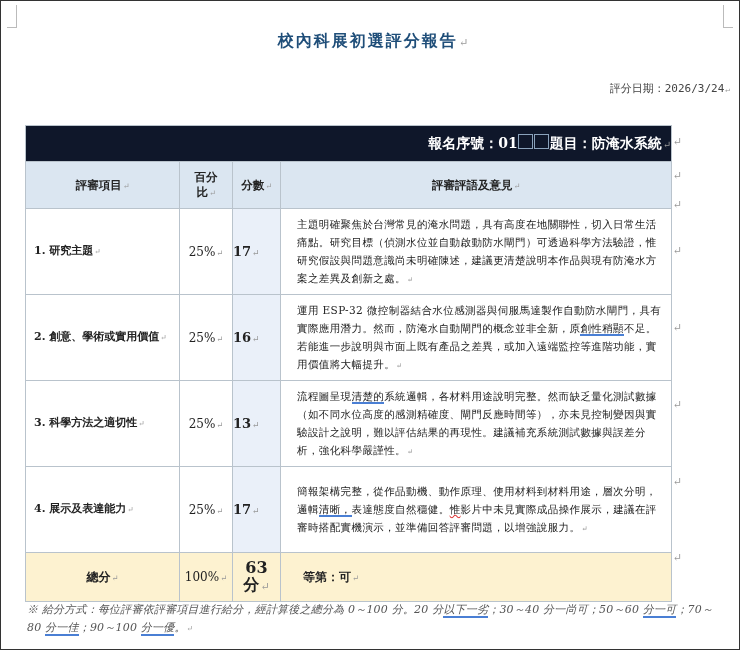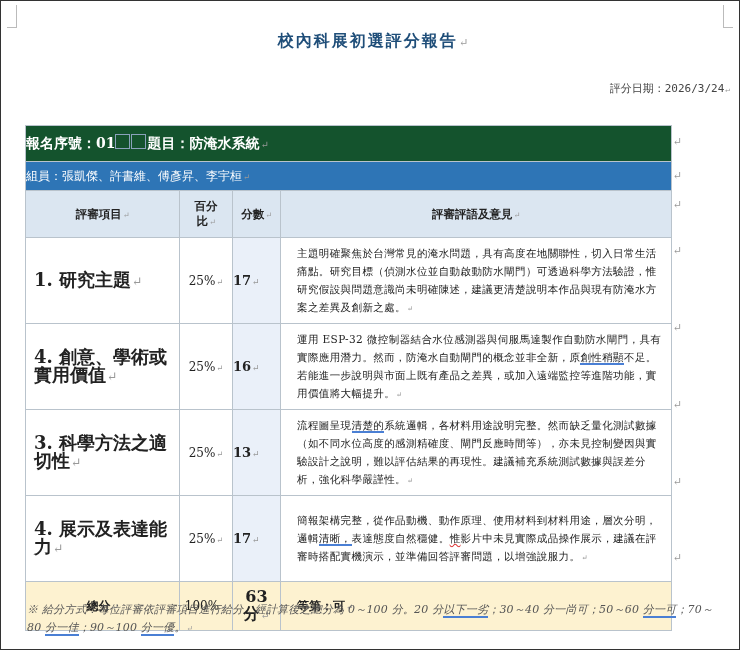--- a/index.html
+++ b/index.html
@@ -27,33 +27,33 @@
     font-size: 11px; color: #444; font-family: "DejaVu Sans Mono", "Liberation Mono", monospace;
   }
 
   table.score {
     position: absolute; left: 24px; top: 124px; width: 646px;
     border-collapse: collapse; table-layout: fixed;
     font-size: 11.5px;
   }
   table.score td { border: 1px solid #b9c3cc; padding: 0; vertical-align: middle; }
 
-  .row-head td { background: #14532d; color: #fff; height: 35px; text-align: left; font-weight: bold; font-size: 14px; border-color: #1f4e79; }
+  .row-head td { background: #0f172a; color: #fff; height: 35px; text-align: right; font-weight: bold; font-size: 14px; border-color: #1f4e79; }
   .row-members td { background: #2e75b6; color: #fff; height: 28px; text-align: left; padding-left: 10px; font-size: 12px; border-color: #2e75b6; }
   .row-cols td { background: #dbe6f1; height: 46px; text-align: center; font-weight: bold; font-size: 11.5px; border-color: #9fb3c8; }
   .row-item td { height: 77px; background: #fff; }
-  .row-item td.item { font-weight: bold; font-size: 18px; padding-left: 8px; line-height: 18px; }
+  .row-item td.item { font-weight: bold; font-size: 11px; padding-left: 8px; line-height: 18px; }
   .row-item td.pct { text-align: center; font-size: 12px; }
   .row-item td.pts { text-align: left; font-size: 13px; font-weight: bold; background: #eaf0f9; }
   .row-item td.cmt { font-size: 10.5px; line-height: 18px; padding: 4px 8px 4px 16px; letter-spacing: 0.4px; color: #222; }
   .row-total td { background: #fdf2d0; height: 48px; border-color: #d9cfae; }
   .row-total td.lbl { text-align: center; font-weight: bold; font-size: 12px; }
   .row-total td.pct { text-align: center; font-size: 12px; }
   .row-total td.pts { text-align: center; font-weight: bold; font-size: 16px; line-height: 17px; }
-  .row-total td.grade { font-weight: bold; font-size: 12px; padding-left: 16px; }
+  .row-total td.grade { font-weight: bold; font-size: 12px; padding-left: 22px; }
 
   .boxes { display: inline-block; width: 13px; height: 13px; border: 1px solid #8aa2bb; vertical-align: -1px; margin-right: 1px; }
 
   .rmark { position: absolute; left: 672px; color: #999; font-size: 11px; }
 
   .ul-blue { border-bottom: 2px solid #4a7fd4; }
   .ul-red { text-decoration: underline wavy #d33; }
 
   .note {
     position: absolute; left: 26px; top: 600px; width: 690px;
@@ -77,39 +77,36 @@
       <col style="width:53px">
       <col style="width:48px">
       <col style="width:391px">
   </colgroup>
   <tbody>
       <tr class="row-head">
     <td colspan="4">
       <span>報名序號：01</span><span class="boxes"></span><span class="boxes"></span><span>題目：防淹水系統</span><span class="mark">↵</span>
     </td>
   </tr>
-  <tr class="row-members">
-    <td colspan="4"><span>組員：張凱傑、許書維、傅彥昇、李宇桓</span><span class="mark">↵</span></td>
-  </tr>
   <tr class="row-cols">
     <td><span>評審項目</span><span class="mark">↵</span></td>
     <td><span>百分</span><br><span>比</span><span class="mark">↵</span></td>
     <td><span>分數</span><span class="mark">↵</span></td>
     <td><span>評審評語及意見</span><span class="mark">↵</span></td>
   </tr>
 
   <tr class="row-item">
     <td class="item"><span>1. 研究主題</span><span class="mark">↵</span></td>
     <td class="pct"><span>25%</span><span class="mark">↵</span></td>
     <td class="pts"><span>17</span><span class="mark">↵</span></td>
     <td class="cmt"><span>主題明確聚焦於台灣常見的淹水問題，具有高度在地關聯性，切入日常生活痛點。研究目標（偵測水位並自動啟動防水閘門）可透過科學方法驗證，惟研究假設與問題意識尚未明確陳述，建議更清楚說明本作品與現有防淹水方案之差異及創新之處。</span><span class="mark">↵</span></td>
   </tr>
 
   <tr class="row-item">
-    <td class="item"><span>4. 創意、學術或實用價值</span><span class="mark">↵</span></td>
+    <td class="item"><span>2. 創意、學術或實用價值</span><span class="mark">↵</span></td>
     <td class="pct"><span>25%</span><span class="mark">↵</span></td>
     <td class="pts"><span>16</span><span class="mark">↵</span></td>
     <td class="cmt"><span>運用 ESP-32 微控制器結合水位感測器與伺服馬達製作自動防水閘門，具有實際應用潛力。然而，防淹水自動閘門的概念並非全新，原</span><span class="ul-blue">創性稍顯</span><span>不足。若能進一步說明與市面上既有產品之差異，或加入遠端監控等進階功能，實用價值將大幅提升。</span><span class="mark">↵</span></td>
   </tr>
 
   <tr class="row-item">
     <td class="item"><span>3. 科學方法之適切性</span><span class="mark">↵</span></td>
     <td class="pct"><span>25%</span><span class="mark">↵</span></td>
     <td class="pts"><span>13</span><span class="mark">↵</span></td>
     <td class="cmt"><span>流程圖呈現</span><span class="ul-blue">清楚的</span><span>系統邏輯，各材料用途說明完整。然而缺乏量化測試數據（如不同水位高度的感測精確度、閘門反應時間等），亦未見控制變因與實驗設計之說明，難以評估結果的再現性。建議補充系統測試數據與誤差分析，強化科學嚴謹性。</span><span class="mark">↵</span></td>

